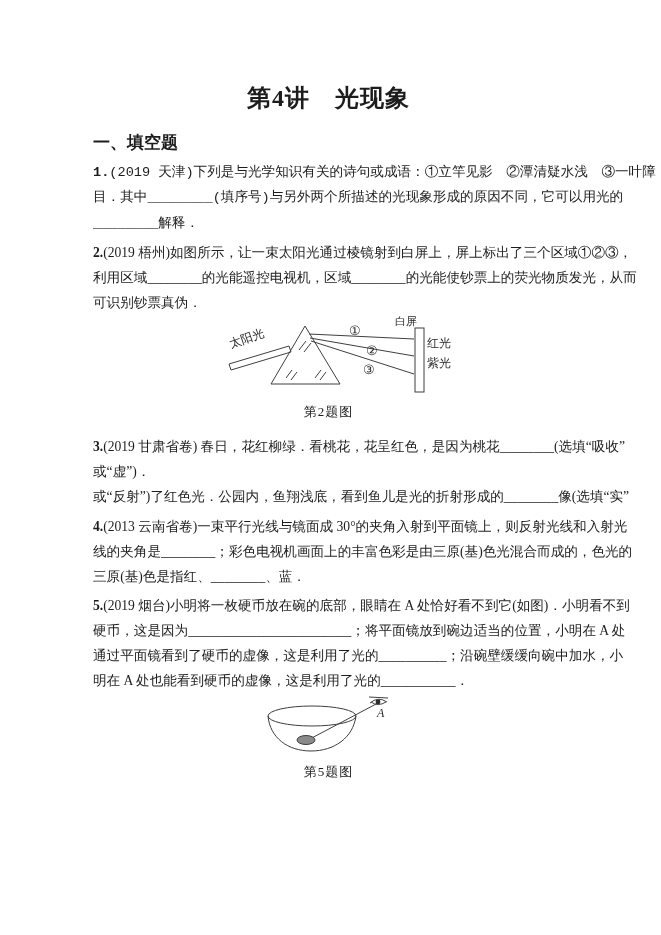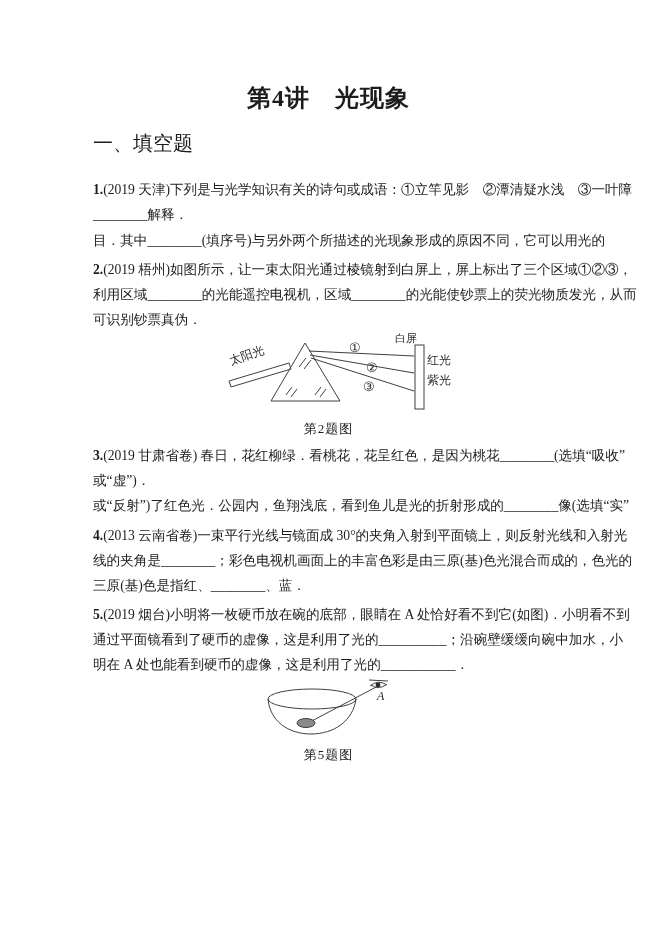--- a/index.html
+++ b/index.html
@@ -13,34 +13,34 @@
   .sheet{padding:84px 4px 0 0;}
   .doc-title{
     text-align:center;
     font-size:24px;
     font-weight:bold;
     line-height:28px;
     letter-spacing:1px;
   }
   .section-heading{
     margin:21px 0 0 93px;
-    font-size:20px;
-    font-weight:normal;
+    font-size:17px;
+    font-weight:bold;
     line-height:20px;
   }
   .q{margin-left:93px;margin-right:70px;}
   .q .line{
     font-size:13.6px;
     line-height:25.3px;
     white-space:nowrap;
   }
   .qnum{font-weight:bold;}
-  .q1{margin-top:24px;}
+  .q1{margin-top:7px;font-family:Liberation Mono, monospace;}
   .q2{margin-top:4px;}
-  .q3{margin-top:4px;}
+  .q3{margin-top:12px;}
   .q4{margin-top:4px;}
   .q5{margin-top:3px;}
   .q6{margin-top:2px;}
   .figure{
     text-align:center;
     margin:0;
   }
   .figure svg{display:inline-block;}
   .fig2 svg{transform:translateX(14px);}
   .fig-caption{
@@ -56,22 +56,22 @@
 <body>
 
 <div class="sheet">
 
   <div class="doc-title">第4讲　光现象</div>
 
   <div class="section-heading">一、填空题</div>
 
   <div class="q q1">
     <div class="line"><b class="qnum">1.</b><span>(2019 天津)下列是与光学知识有关的诗句或成语：①立竿见影　②潭清疑水浅　③一叶障</span></div>
+    <div class="line">目．其中________(填序号)与另外两个所描述的光现象形成的原因不同，它可以用光的</div>
     <div class="line">________解释．</div>
-    <div class="line">目．其中________(填序号)与另外两个所描述的光现象形成的原因不同，它可以用光的</div>
   </div>
 
   <div class="q q2">
     <div class="line"><b class="qnum">2.</b><span>(2019 梧州)如图所示，让一束太阳光通过棱镜射到白屏上，屏上标出了三个区域①②③，</span></div>
     <div class="line">利用区域________的光能遥控电视机，区域________的光能使钞票上的荧光物质发光，从而</div>
     <div class="line">可识别钞票真伪．</div>
   </div>
 
   <div class="figure fig2">
     <svg width="240" height="82" viewBox="0 0 240 82">
@@ -105,20 +105,21 @@
   </div>
 
   <div class="q q4">
     <div class="line"><b class="qnum">4.</b><span>(2013 云南省卷)一束平行光线与镜面成 30°的夹角入射到平面镜上，则反射光线和入射光</span></div>
     <div class="line">线的夹角是________；彩色电视机画面上的丰富色彩是由三原(基)色光混合而成的，色光的</div>
     <div class="line">三原(基)色是指红、________、蓝．</div>
   </div>
 
   <div class="q q5">
     <div class="line"><b class="qnum">5.</b><span>(2019 烟台)小明将一枚硬币放在碗的底部，眼睛在 A 处恰好看不到它(如图)．小明看不到</span></div>
+    <div class="line">硬币，这是因为________________________；将平面镜放到碗边适当的位置，小明在 A 处</div>
     <div class="line">通过平面镜看到了硬币的虚像，这是利用了光的__________；沿碗壁缓缓向碗中加水，小</div>
     <div class="line">明在 A 处也能看到硬币的虚像，这是利用了光的___________．</div>
   </div>
 
   <div class="figure fig5">
     <svg width="150" height="64" viewBox="0 0 150 64">
 
       <line class="sketch" x1="54" y1="46" x2="124" y2="9"></line>
 
       <ellipse class="sketch" cx="58" cy="22" rx="44" ry="10"></ellipse>

